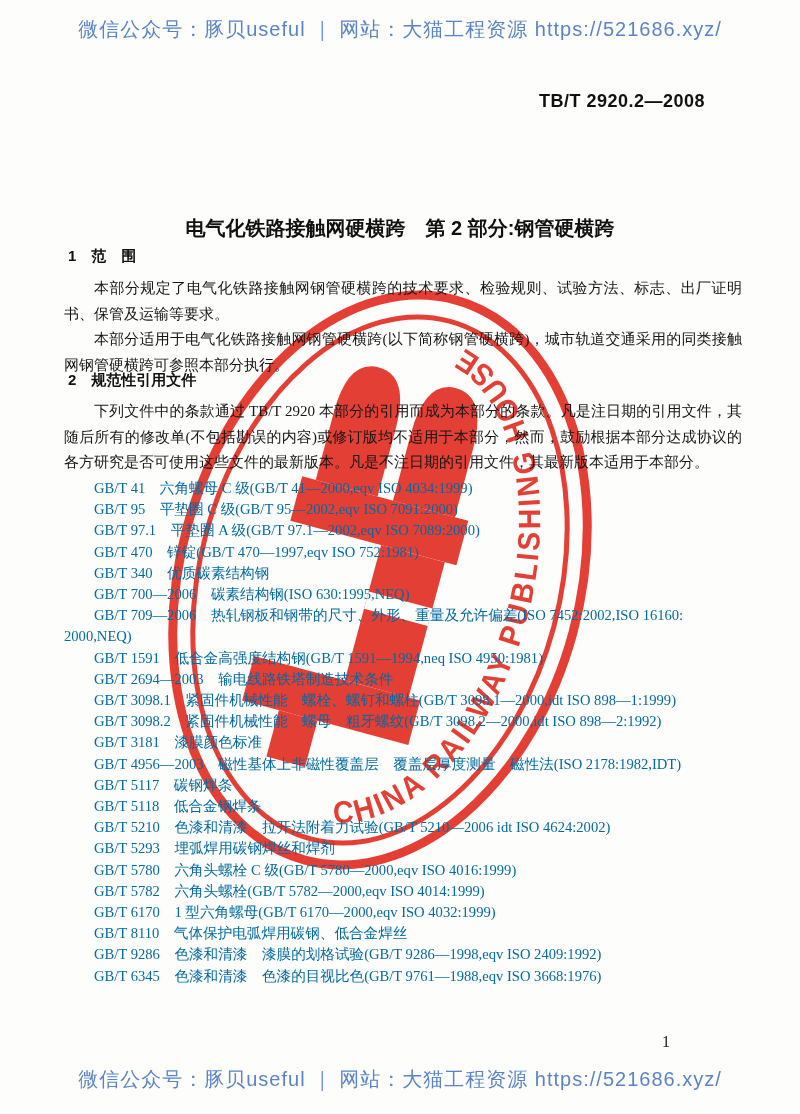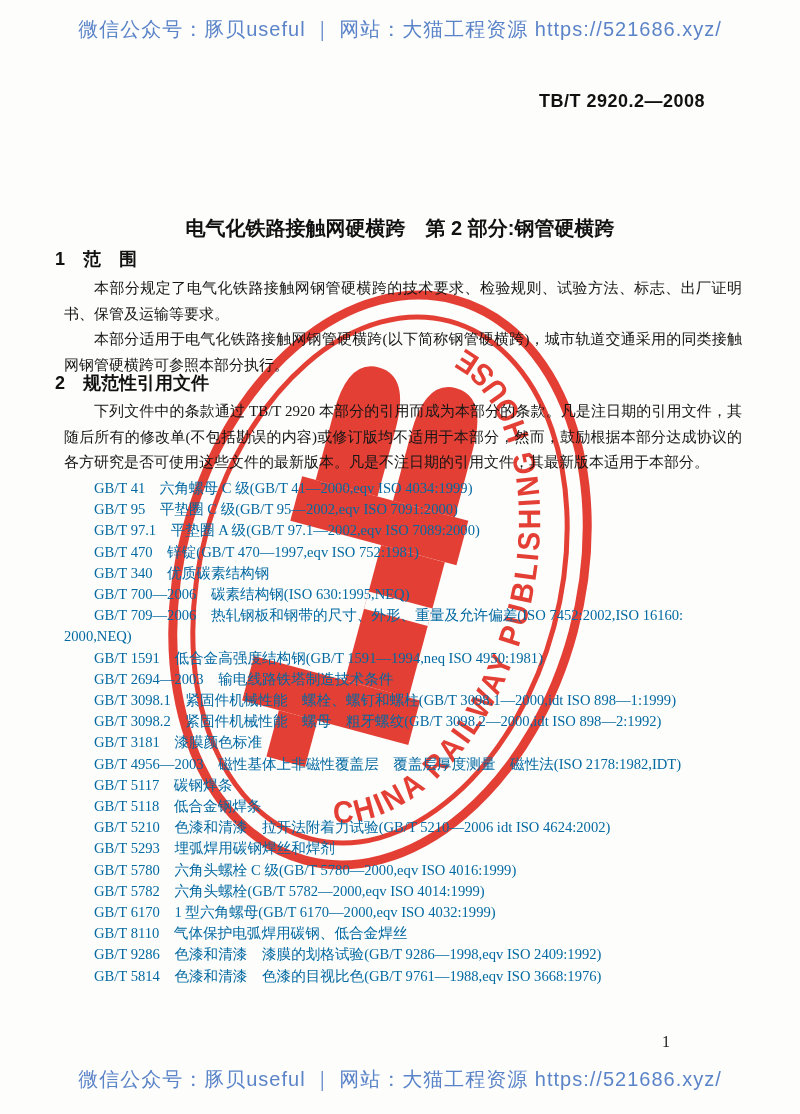--- a/index.html
+++ b/index.html
@@ -37,23 +37,23 @@
     letter-spacing:0.5px;
     margin-left:29px;
   }
   .doc-title{
     position:absolute;top:187px;left:0;width:800px;
     text-align:center;
     font-family:"Liberation Sans", sans-serif;
     font-weight:bold;font-size:20px;color:#111;margin-top:28px;
   }
   .sec-heading{
-    position:absolute;left:55px;width:680px;
+    position:absolute;left:68px;width:680px;
     font-family:"Liberation Sans", sans-serif;
-    font-weight:bold;font-size:18px;color:#111;
+    font-weight:bold;font-size:15px;color:#111;
   }
   .h-sec1{top:247px;}
   .h-sec2{top:371px;}
   .para{
     position:absolute;left:64px;width:678px;
     font-size:15px;color:#161616;
     line-height:25.5px;
     text-indent:2em;
     text-align:justify;
   }
@@ -134,21 +134,21 @@
         <div class="ref-line">GB/T 4956—2003　磁性基体上非磁性覆盖层　覆盖层厚度测量　磁性法(ISO 2178:1982,IDT)</div>
         <div class="ref-line">GB/T 5117　碳钢焊条</div>
         <div class="ref-line">GB/T 5118　低合金钢焊条</div>
         <div class="ref-line">GB/T 5210　色漆和清漆　拉开法附着力试验(GB/T 5210—2006 idt ISO 4624:2002)</div>
         <div class="ref-line">GB/T 5293　埋弧焊用碳钢焊丝和焊剂</div>
         <div class="ref-line">GB/T 5780　六角头螺栓 C 级(GB/T 5780—2000,eqv ISO 4016:1999)</div>
         <div class="ref-line">GB/T 5782　六角头螺栓(GB/T 5782—2000,eqv ISO 4014:1999)</div>
         <div class="ref-line">GB/T 6170　1 型六角螺母(GB/T 6170—2000,eqv ISO 4032:1999)</div>
         <div class="ref-line">GB/T 8110　气体保护电弧焊用碳钢、低合金焊丝</div>
         <div class="ref-line">GB/T 9286　色漆和清漆　漆膜的划格试验(GB/T 9286—1998,eqv ISO 2409:1992)</div>
-        <div class="ref-line">GB/T 5814　色漆和清漆　色漆的目视比色(GB/T 9761—1988,eqv ISO 3668:1976)</div>
+        <div class="ref-line">GB/T 6345　色漆和清漆　色漆的目视比色(GB/T 9761—1988,eqv ISO 3668:1976)</div>
       </div>
 
     <div class="page-num">1</div>
 
     <div class="note note-bottom" style="color: rgb(91, 132, 200);">微信公众号：豚贝useful ｜ 网站：大猫工程资源 https://521686.xyz/</div>
 
   </div>
 </div>
 
 </body></html>

